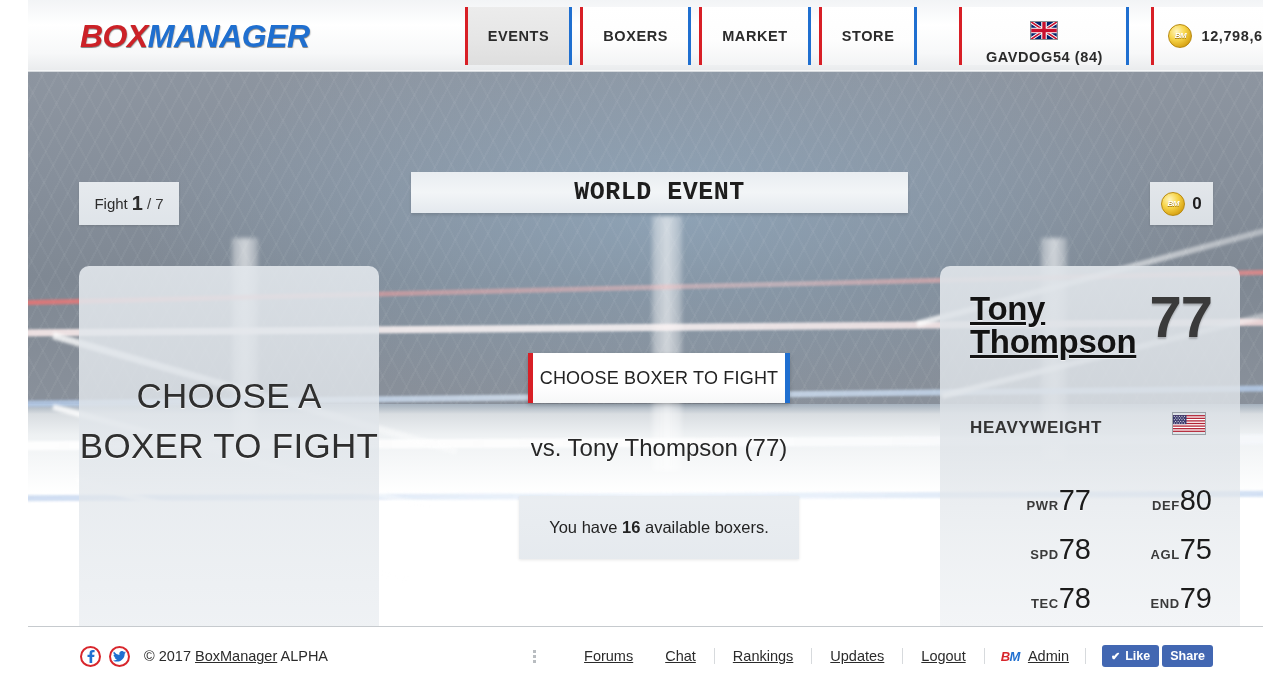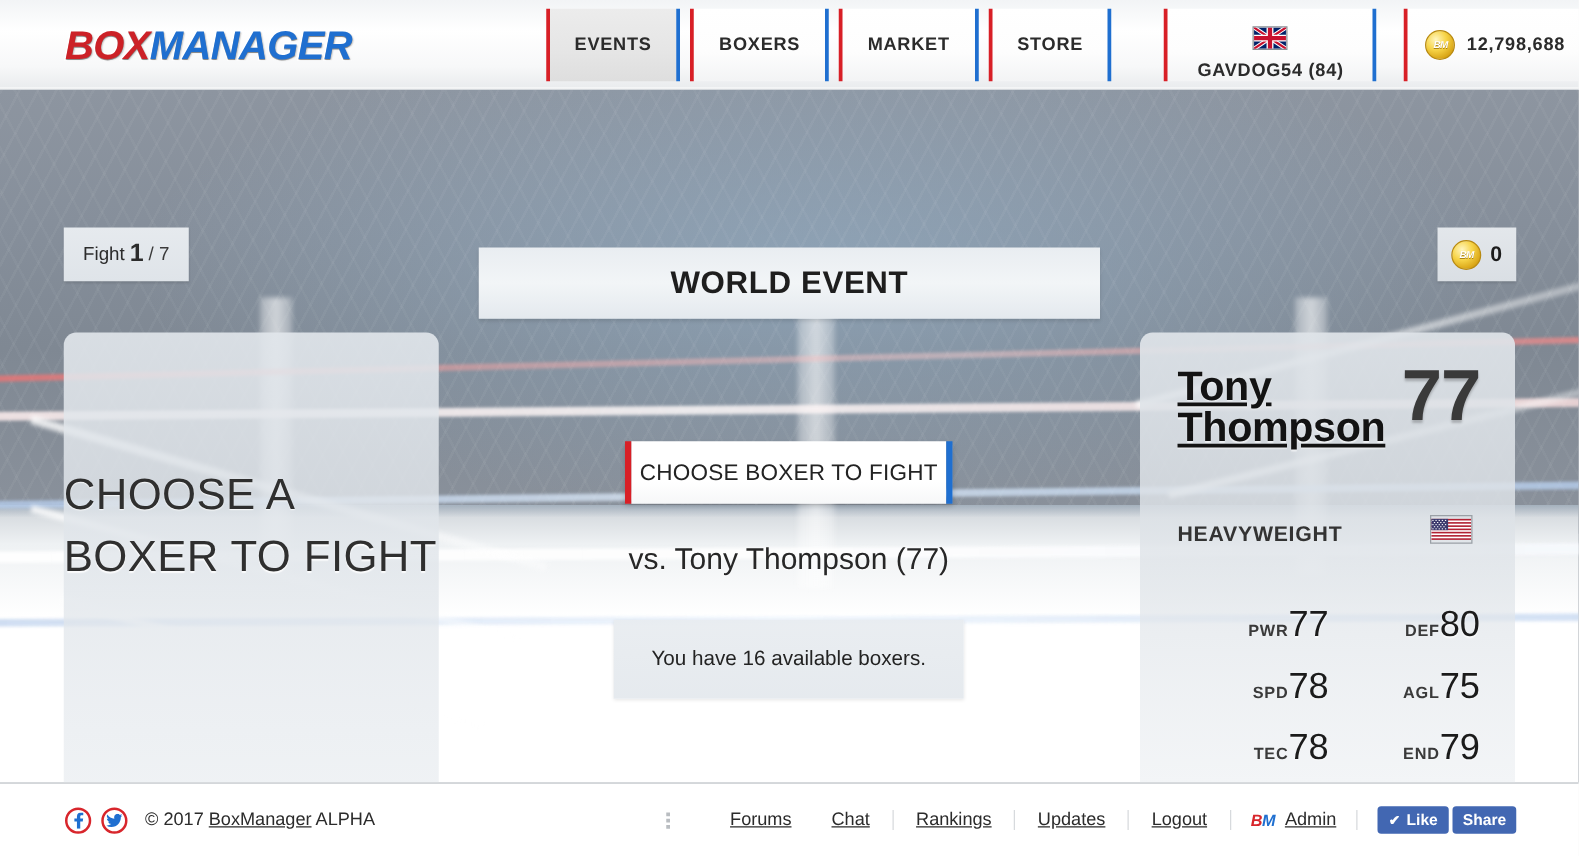--- a/index.html
+++ b/index.html
@@ -5,21 +5,21 @@
   * { box-sizing: border-box; margin: 0; padding: 0; }
   html, body {
     width: 1263px; height: 685px;
     font-family: "Liberation Sans", sans-serif;
     overflow: hidden;
     background: #fff;
   }
   .page {
     position: relative;
     width: 1263px; height: 685px;
-    display: flex; flex-direction: column;
+    display: flex; flex-direction: column; padding-left: 28px;
   }
 
   
   .header {
     position: relative;
     height: 72px;
     flex: 0 0 72px;
     background: linear-gradient(to bottom, #f2f4f6 0%, #ffffff 35%, #f7f8f9 75%, #e9ebed 100%);
     border-bottom: 1px solid #c9ced3;
     display: flex; align-items: center;
@@ -160,25 +160,26 @@
     display: flex; align-items: center; justify-content: center;
     gap: 4px;
     color: #2c2c2c;
     box-shadow: 0 1px 2px rgba(0,0,0,.12);
   }
   .fight-counter .fc-lbl { font-size: 15px; }
   .fight-counter .fc-cur { font-size: 20px; font-weight: bold; }
   .fight-counter .fc-tot { font-size: 15px; color: #3a3a3a; }
 
   .world-event {
-    position: absolute; left: 383px; top: 126px;
-    width: 497px; height: 57px;
+    position: absolute; left: 383px; top: 100px;
+    width: 497px; height: 41px;
     background: linear-gradient(to bottom, #e9edf1 0%, #f2f5f7 50%, #e4e9ee 100%);
     display: flex; align-items: center; justify-content: center;
     box-shadow: 0 2px 3px rgba(0,0,0,.13);
+    font-family: Liberation Mono, monospace;
   }
   .world-event span {
     font-size: 25px; font-weight: bold; color: #1e1e1e;
     letter-spacing: .5px;
   }
 
   .coin-box {
     position: absolute; right: 50px; top: 110px;
     width: 63px; height: 43px;
     background: linear-gradient(to bottom, #e3e7eb 0%, #dadfe4 100%);
@@ -189,21 +190,21 @@
 
   .left-panel {
     position: absolute; left: 51px; top: 194px;
     width: 300px; height: 396px;
     background: linear-gradient(to bottom, rgba(226,231,236,.90) 0%, rgba(224,229,234,.80) 45%, rgba(232,236,240,.62) 100%);
     border-radius: 10px 10px 0 0;
     display: flex; align-items: flex-start; justify-content: center;
     padding-top: 105px;
   }
   .left-panel .lp-text {
-    font-size: 35px; color: #2f2f2f; 
+    font-size: 35px; color: #2f2f2f; text-align: center;
     line-height: 1.42; font-weight: normal; letter-spacing: .3px;
     text-shadow: 0 1px 1px rgba(255,255,255,.85);
   }
 
   .division-banner {
     position: absolute; left: 450px; top: 203px;
     width: 362px; height: 46px;
     background: linear-gradient(to bottom, #f6f8f9 0%, #eef1f4 55%, #e3e8ec 100%);
     display: flex; align-items: center; justify-content: center;
     box-shadow: 0 2px 3px rgba(0,0,0,.12);
@@ -232,21 +233,21 @@
   }
 
   .avail-box {
     position: absolute; left: 491px; top: 424px;
     width: 280px; height: 63px;
     background: linear-gradient(to bottom, rgba(232,236,240,.92) 0%, rgba(226,231,236,.88) 100%);
     display: flex; align-items: center; justify-content: center;
     box-shadow: 0 1px 3px rgba(0,0,0,.10);
   }
   .avail-box .av { font-size: 16.5px; color: #232323; }
-  .avail-box .av b { font-weight: normal; }
+  .avail-box .av b { font-weight: bold; }
 
   
   .opp-card {
     position: absolute; left: 912px; top: 194px;
     width: 300px; height: 396px;
     background: linear-gradient(to bottom, rgba(223,228,233,.93) 0%, rgba(221,226,231,.84) 35%, rgba(229,233,237,.66) 70%, rgba(238,241,244,.58) 100%);
     border-radius: 10px 10px 0 0;
     padding: 26px 28px 0 30px;
   }
   .opp-head { position: relative; height: 102px; }

